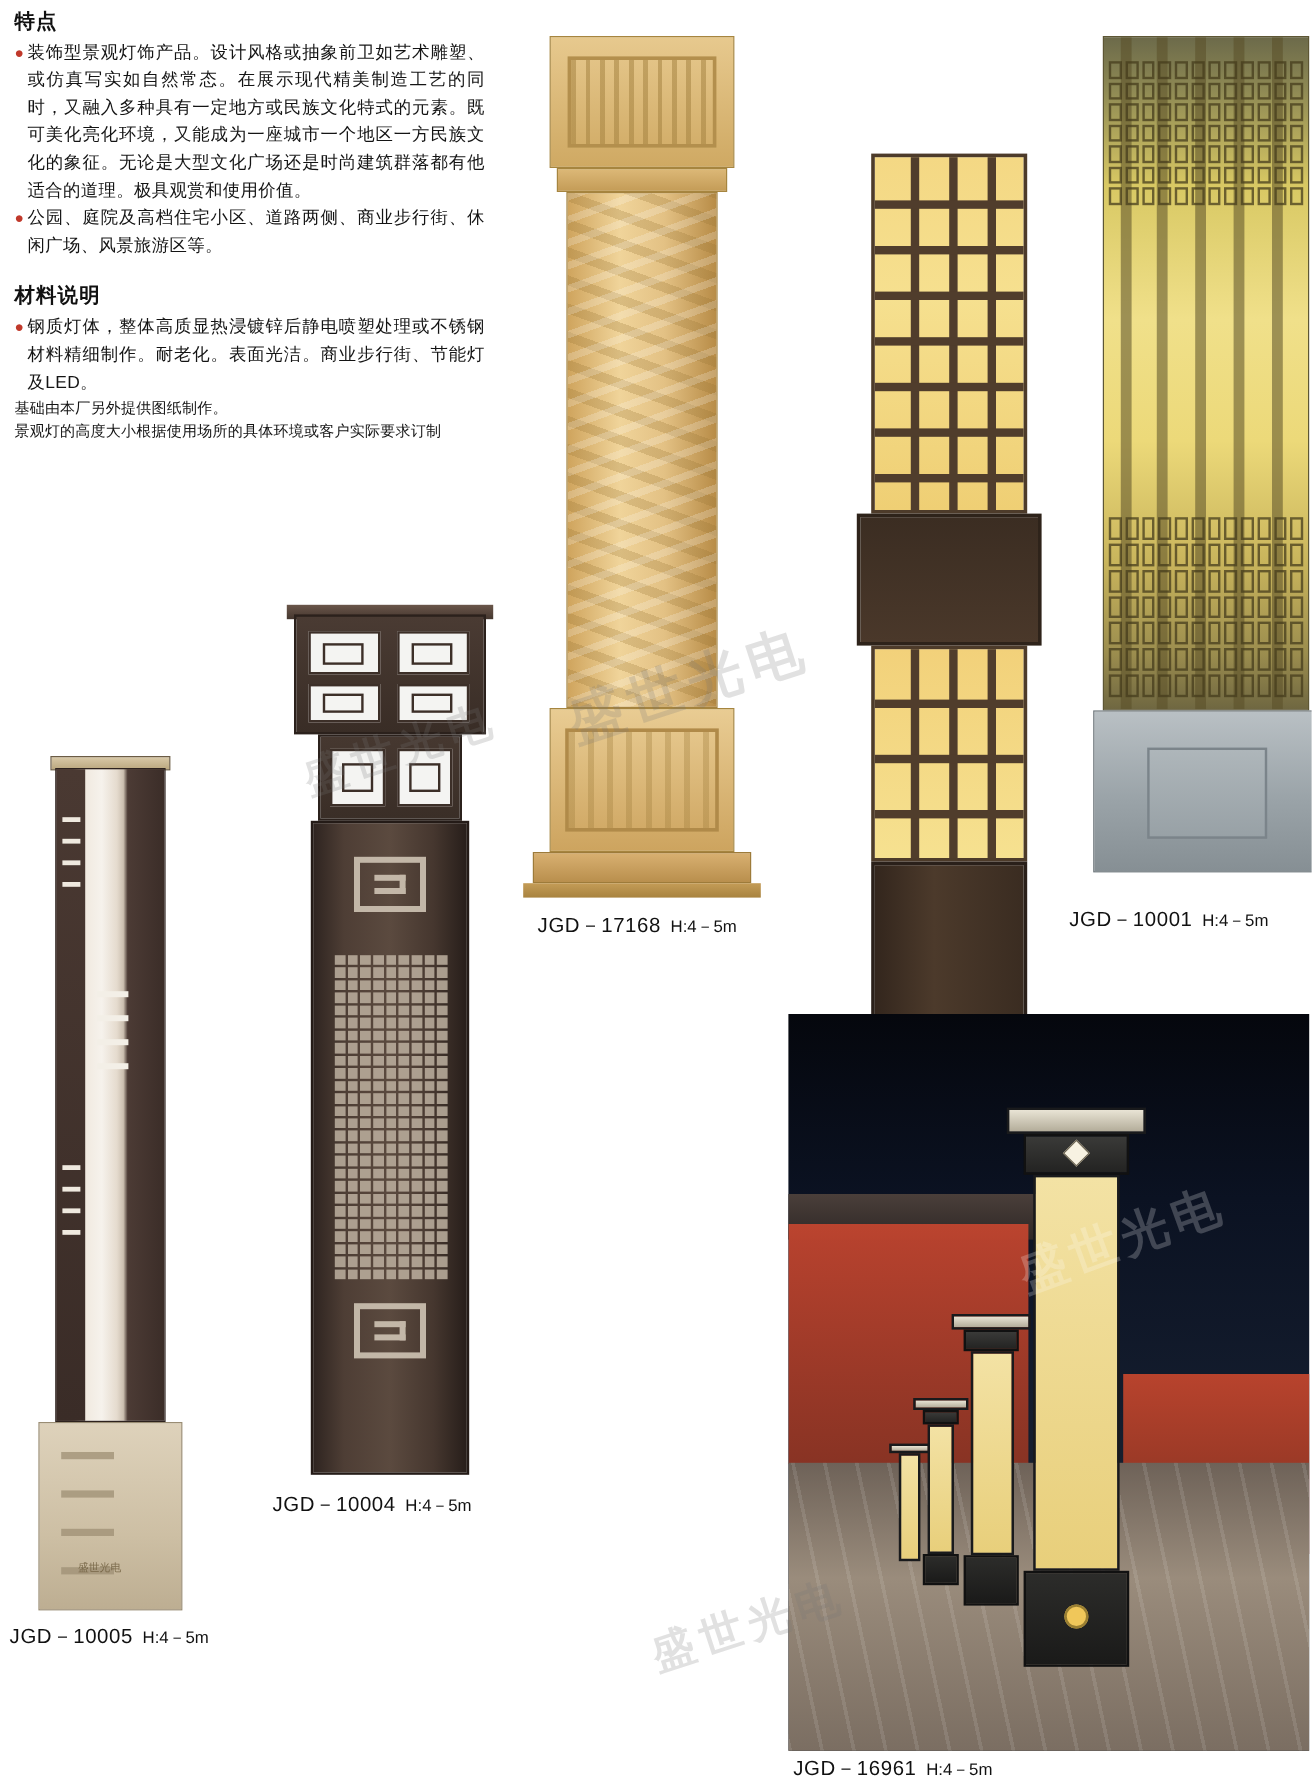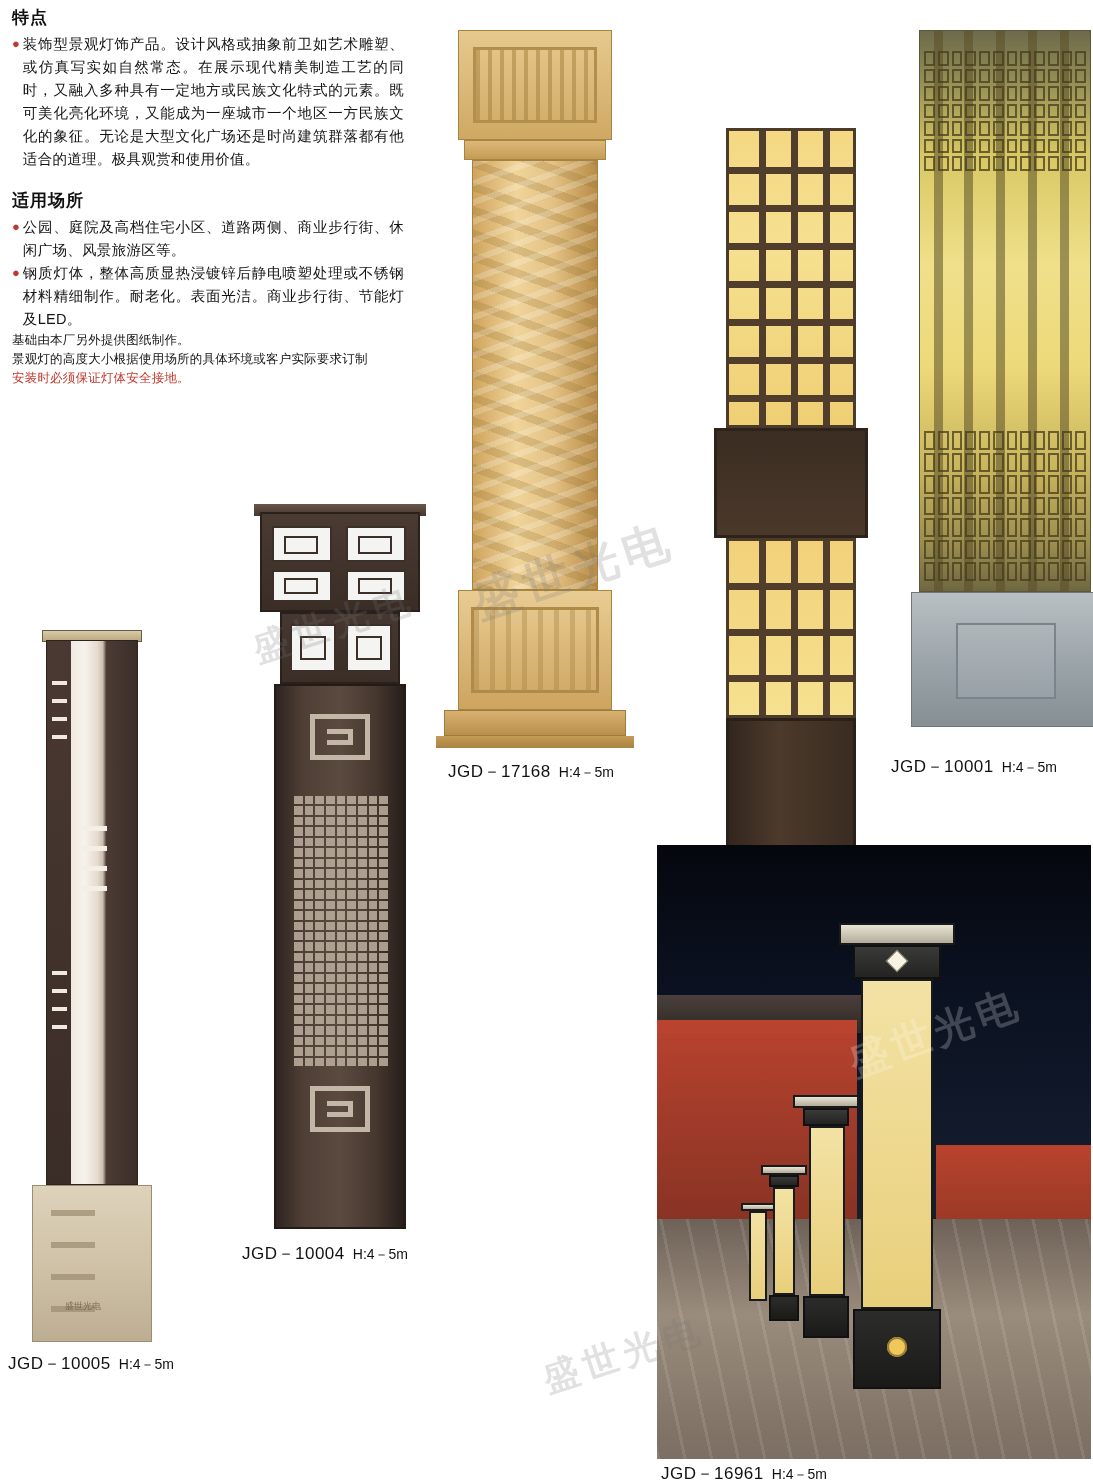--- a/index.html
+++ b/index.html
@@ -510,38 +510,37 @@
 
     <div>
       <div class="sec-title">特点</div>
       <div class="bullet-row">
         <span class="bullet">●</span>
         <p class="para">装饰型景观灯饰产品。设计风格或抽象前卫如艺术雕塑、或仿真写实如自然常态。在展示现代精美制造工艺的同时，又融入多种具有一定地方或民族文化特式的元素。既可美化亮化环境，又能成为一座城市一个地区一方民族文化的象征。无论是大型文化广场还是时尚建筑群落都有他适合的道理。极具观赏和使用价值。</p>
       </div>
     </div>
 
     <div>
-      <div class="sec-title second">适用场所</div>
       <div class="bullet-row">
         <span class="bullet">●</span>
         <p class="para">公园、庭院及高档住宅小区、道路两侧、商业步行街、休闲广场、风景旅游区等。</p>
       </div>
     </div>
 
     <div>
+      <div class="sec-title second">材料说明</div>
       <div class="bullet-row">
         <span class="bullet">●</span>
         <p class="para">钢质灯体，整体高质显热浸镀锌后静电喷塑处理或不锈钢材料精细制作。耐老化。表面光洁。商业步行街、节能灯及LED。</p>
       </div>
     </div>
 
     <div>
       <p class="small-note">基础由本厂另外提供图纸制作。</p>
       <p class="small-note">景观灯的高度大小根据使用场所的具体环境或客户实际要求订制</p>
-      <p class="small-note red">安装时必须保证灯体安全接地。</p>
     </div>
   </div>
 
   <div class="product" style="left:46px; top:640px; width:130px; height:710px;">
     <div class="p5-top-cap"></div>
     <div class="p5-body">
       <div class="p5-dash" style="top:40px;"></div>
       <div class="p5-dash" style="top:58px;"></div>
       <div class="p5-dash" style="top:76px;"></div>
       <div class="p5-dash" style="top:94px;"></div>
@@ -559,21 +558,21 @@
       <div class="brick" style="left:18px; top:56px; width:44px;"></div>
       <div class="brick" style="left:18px; top:88px; width:44px;"></div>
       <div class="brick" style="left:18px; top:120px; width:44px;"></div>
       <div class="p5-logo">盛世光电</div>
     </div>
     <div class="caption" style="left:-38px; top:712px;">
       <span>JGD－10005</span><span class="h">H:4－5m</span>
     </div>
   </div>
 
-  <div class="product" style="left:260px; top:512px; width:170px; height:730px;">
+  <div class="product" style="left:245px; top:512px; width:170px; height:730px;">
     <div class="p4-head-top"></div>
     <div class="p4-head">
       <div class="p4-panel" style="left:10px; top:12px; width:60px; height:36px;">
           <i style="left:10px; top:8px; width:34px; height:18px;"></i>
         </div>
       <div class="p4-panel" style="left:84px; top:12px; width:60px; height:36px;">
           <i style="left:10px; top:8px; width:34px; height:18px;"></i>
         </div>
       <div class="p4-panel" style="left:10px; top:56px; width:60px; height:32px;">
           <i style="left:10px; top:6px; width:34px; height:16px;"></i>

